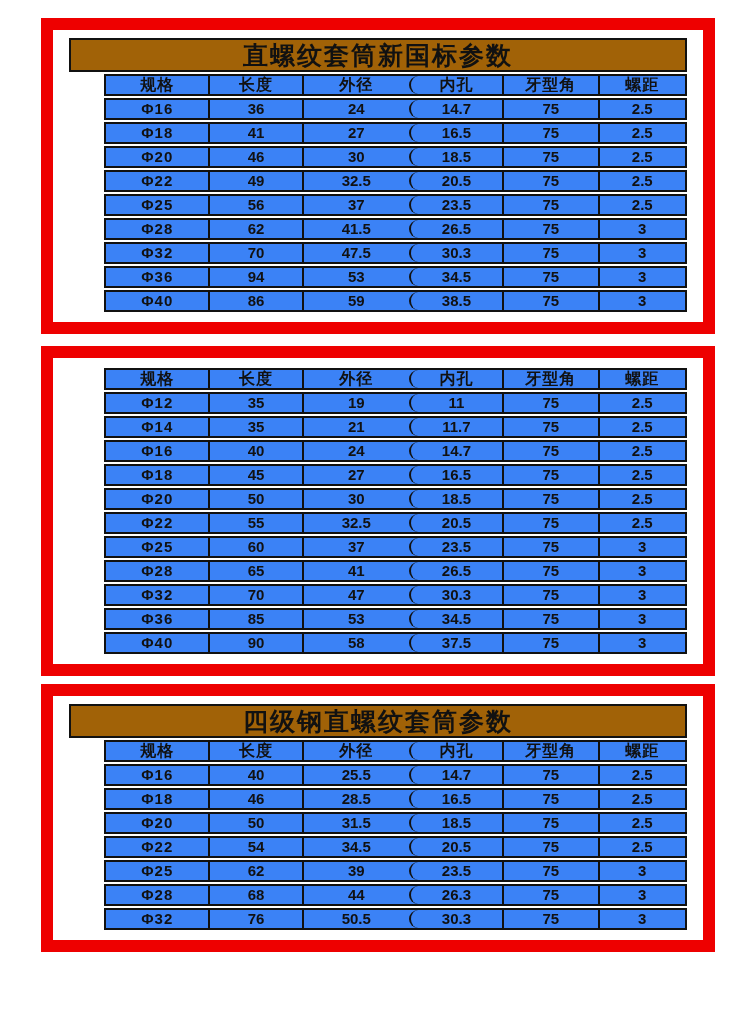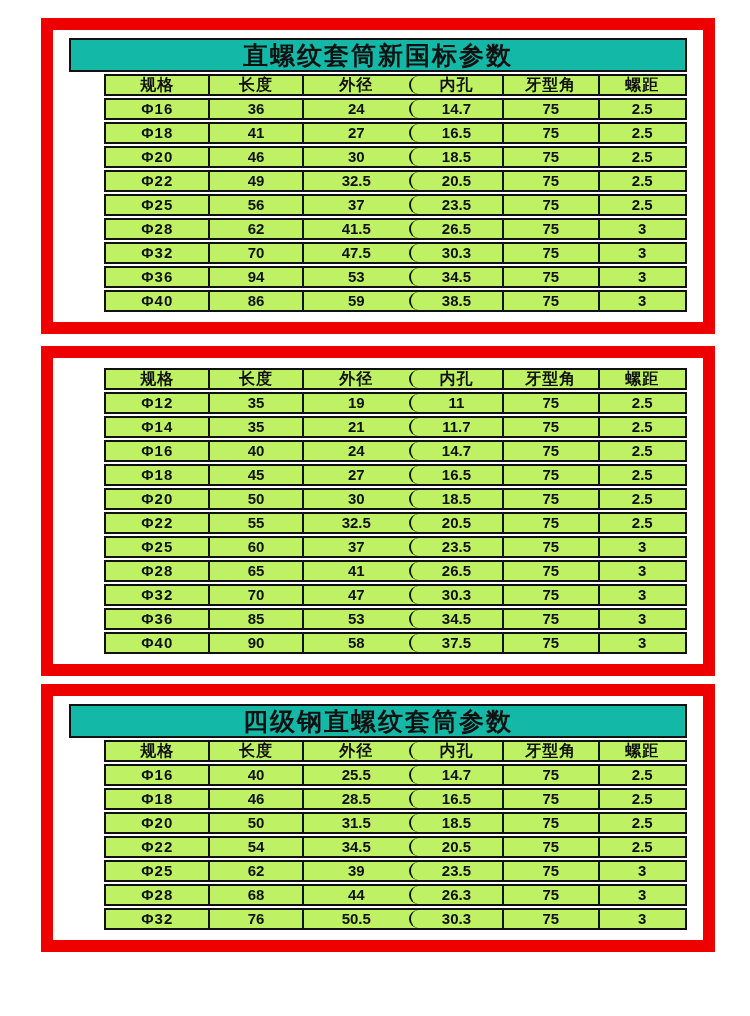--- a/index.html
+++ b/index.html
@@ -34,28 +34,28 @@
   }
   .title-box {
     box-sizing: border-box;
     border: 2px solid #111111;
     height: 34px;
     line-height: 30px;
     text-align: center;
     font-size: 25px;
     font-weight: bold;
     letter-spacing: 2px;
-    background: #14b8a6;
+    background: #a16207;
   }
   .grid { width: 100%; }
   .trow {
     display: flex;
     border: 2px solid #111111;
     margin-top: 2px;
-    background: #bef264;
+    background: #3b82f6;
     margin-left: 35px;
   }
   .tcell {
     box-sizing: border-box;
     text-align: center;
     line-height: 18px;
     font-size: 15px;
     font-weight: bold;
     border-left: 2px solid #111111;
     overflow: hidden;

